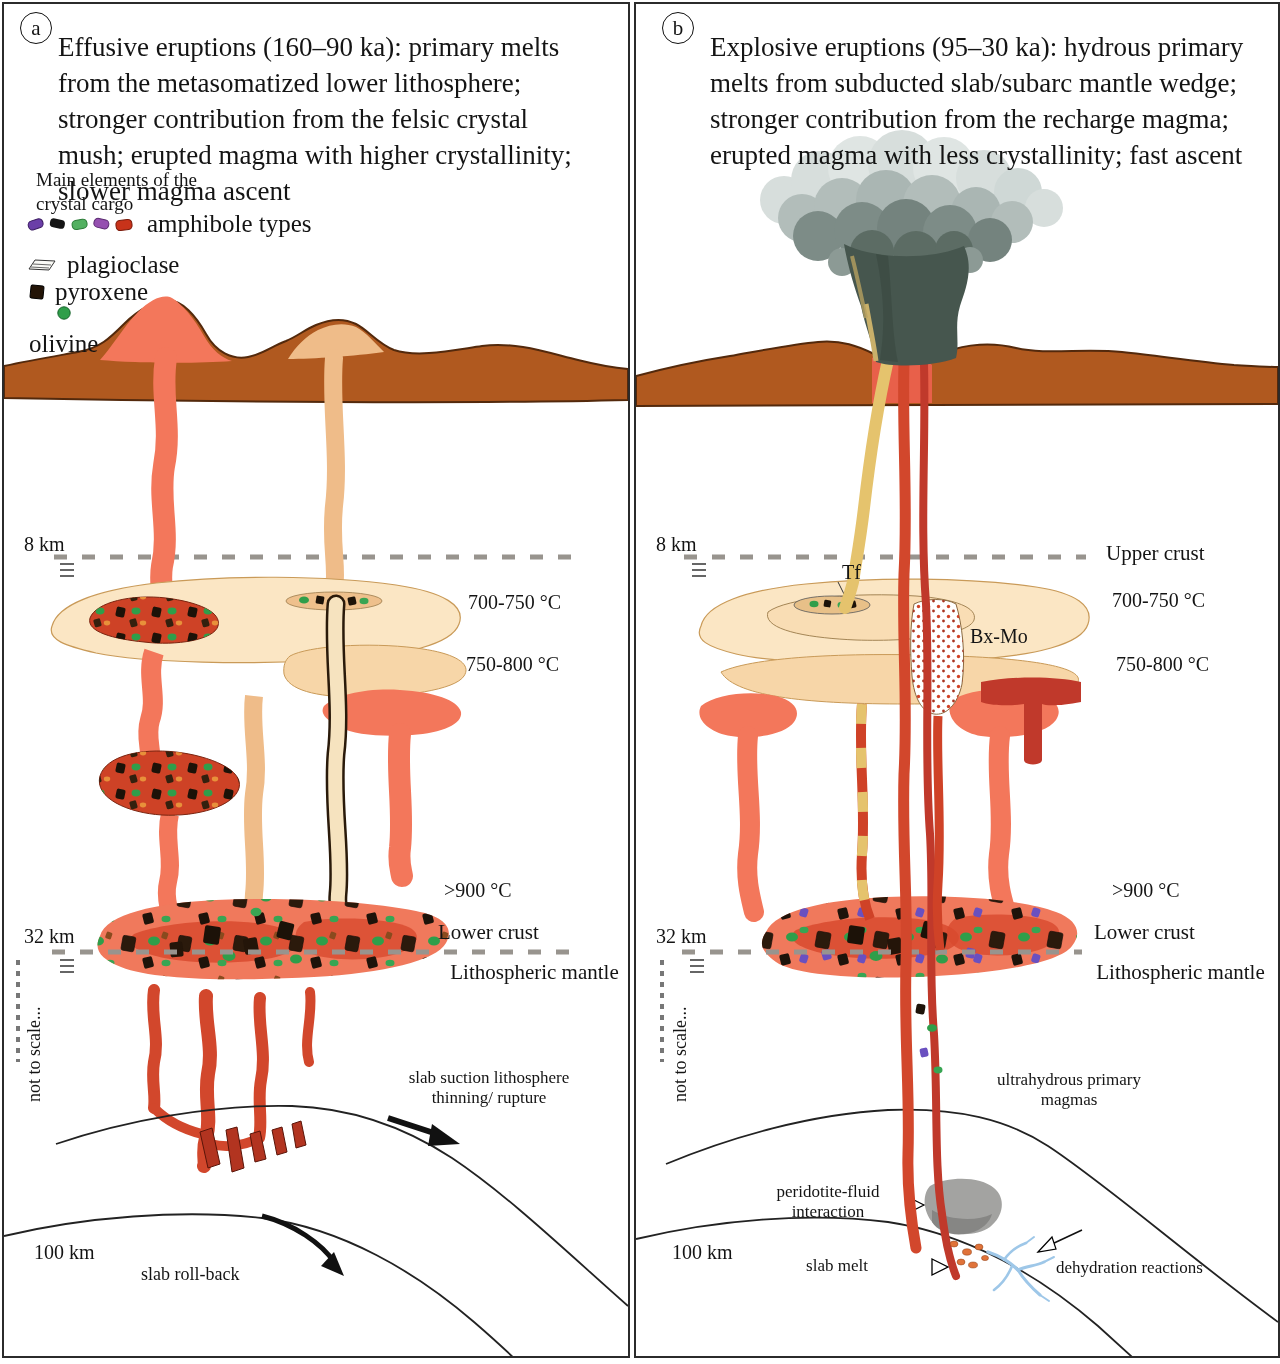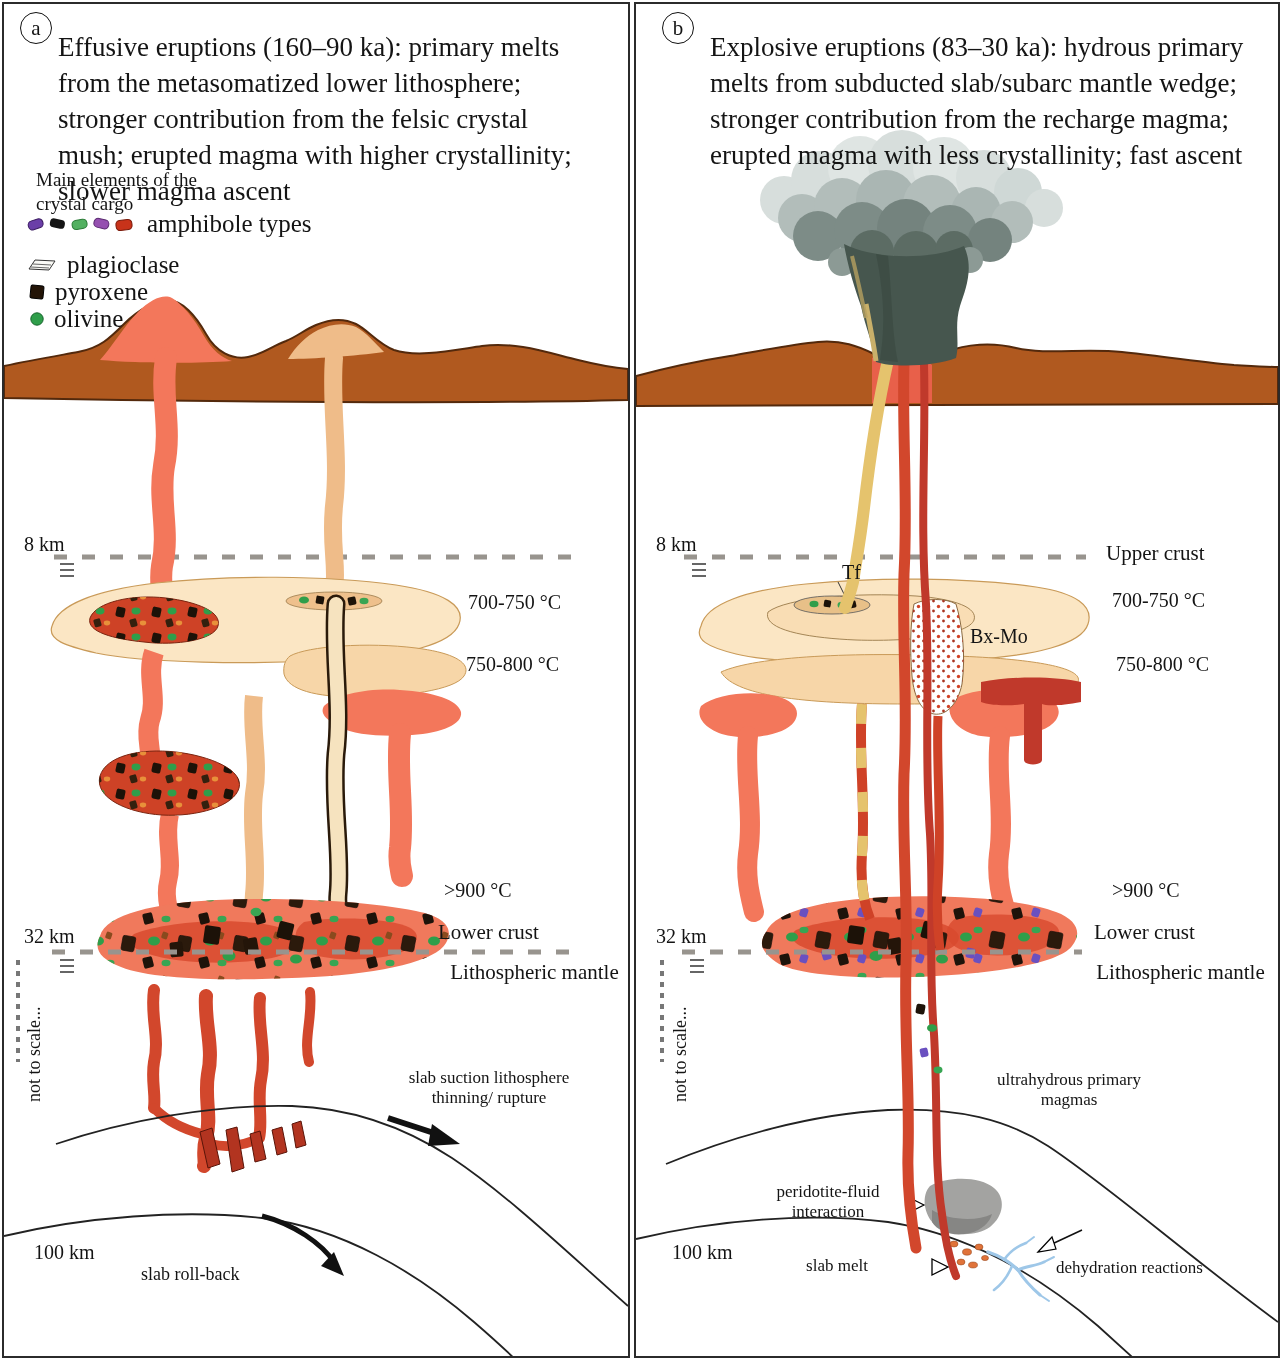--- a/index.html
+++ b/index.html
@@ -173,21 +173,21 @@
         <line x1="5" y1="11" x2="23" y2="12" stroke="#555" stroke-width="0.9"></line>
       </svg>
       <span>plagioclase</span>
     </div>
     <div class="legend-row" style="left:24px; top:274px;">
       <svg width="18" height="18" viewBox="0 0 18 18">
         <rect x="2.5" y="2.5" width="13" height="13" rx="1.5" fill="#231407" stroke="#000" transform="rotate(6 9 9)"></rect>
       </svg>
       <span>pyroxene</span>
     </div>
-    <div class="legend-row" style="left:25px; top:301px;">
+    <div class="legend-row" style="left:25px; top:301px;flex-direction:column;">
       <svg width="16" height="16" viewBox="0 0 16 16">
         <circle cx="8" cy="8" r="6.2" fill="#2f9e4a" stroke="#17642c"></circle>
       </svg>
       <span>olivine</span>
     </div>
 
     <div class="lbl t20" style="left:20px; top:528px;">8 km</div>
     <div class="lbl t20" style="left:464px; top:586px;">700-750 °C</div>
     <div class="lbl t20" style="left:462px; top:648px;">750-800 °C</div>
     <div class="lbl t20" style="left:440px; top:874px;">&gt;900 °C</div>
@@ -355,21 +355,21 @@
         <path d="M230,300 C234,322 238,342 240,357" stroke="#c9b06a" stroke-width="5" fill="none"></path>
         <path d="M216,252 C222,276 226,296 230,314" stroke="#b5a060" stroke-width="4" opacity="0.8" fill="none"></path>
       </g>
 
       <line x1="26" y1="956" x2="26" y2="1058" stroke="#777" stroke-width="4" stroke-dasharray="5 6"></line>
     </svg>
 
     <div class="circle-letter" style="left:26px; top:8px;">
         <span>b</span>
       </div>
-    <div class="lbl hdr" style="left:74px; top:10px; width:540px;">Explosive eruptions (83–30 ka): hydrous primary melts from subducted slab/subarc mantle wedge; stronger contribution from the recharge magma; erupted magma with less crystallinity; fast ascent</div>
+    <div class="lbl hdr" style="left:74px; top:10px; width:540px;">Explosive eruptions (95–30 ka): hydrous primary melts from subducted slab/subarc mantle wedge; stronger contribution from the recharge magma; erupted magma with less crystallinity; fast ascent</div>
 
     <div class="lbl t20" style="left:20px; top:528px;">8 km</div>
     <div class="lbl t21" style="left:470px; top:537px;">Upper crust</div>
     <div class="lbl t20" style="left:182px; top:556px;margin-left:24px;">Tf</div>
     <div class="lbl t20" style="left:476px; top:584px;">700-750 °C</div>
     <div class="lbl t20" style="left:334px; top:620px;">Bx-Mo</div>
     <div class="lbl t20" style="left:480px; top:648px;">750-800 °C</div>
     <div class="lbl t20" style="left:476px; top:874px;">&gt;900 °C</div>
     <div class="lbl t20" style="left:20px; top:920px;">32 km</div>
     <div class="lbl t21" style="left:458px; top:916px;">Lower crust</div>

